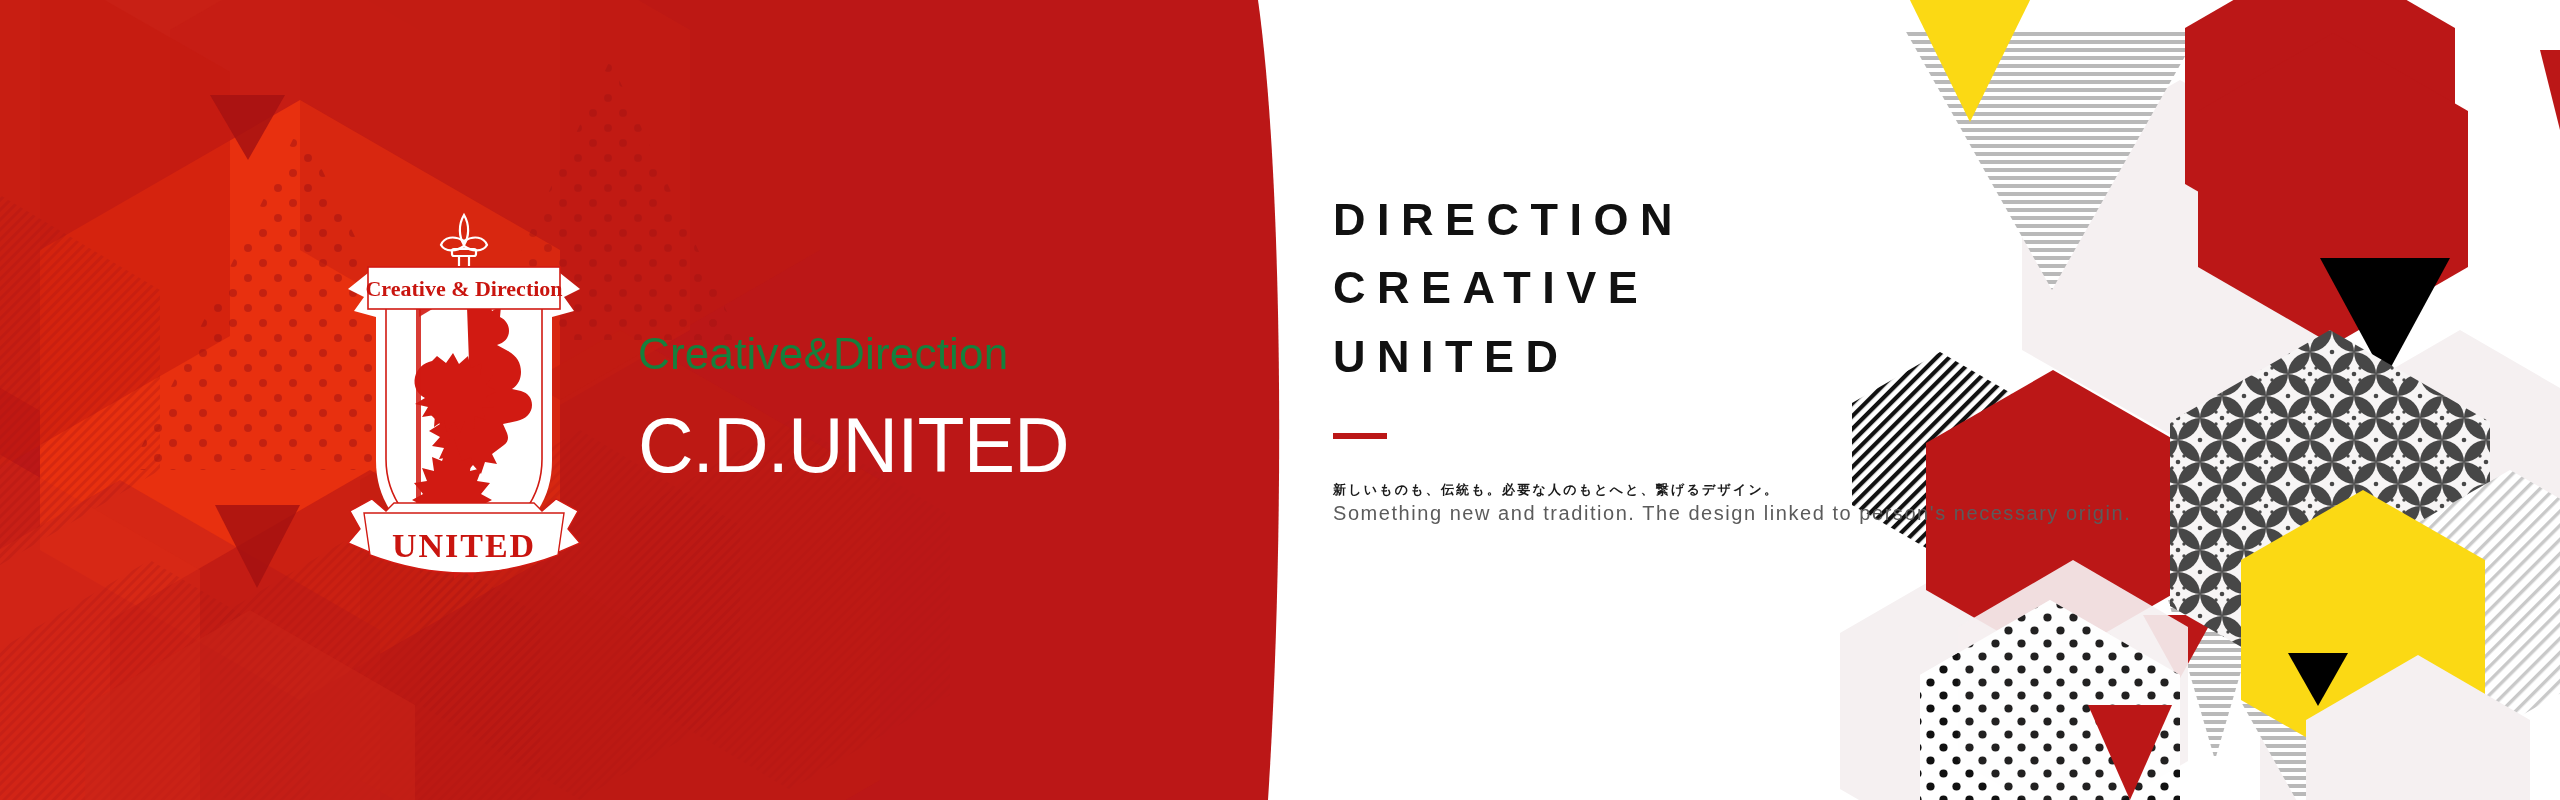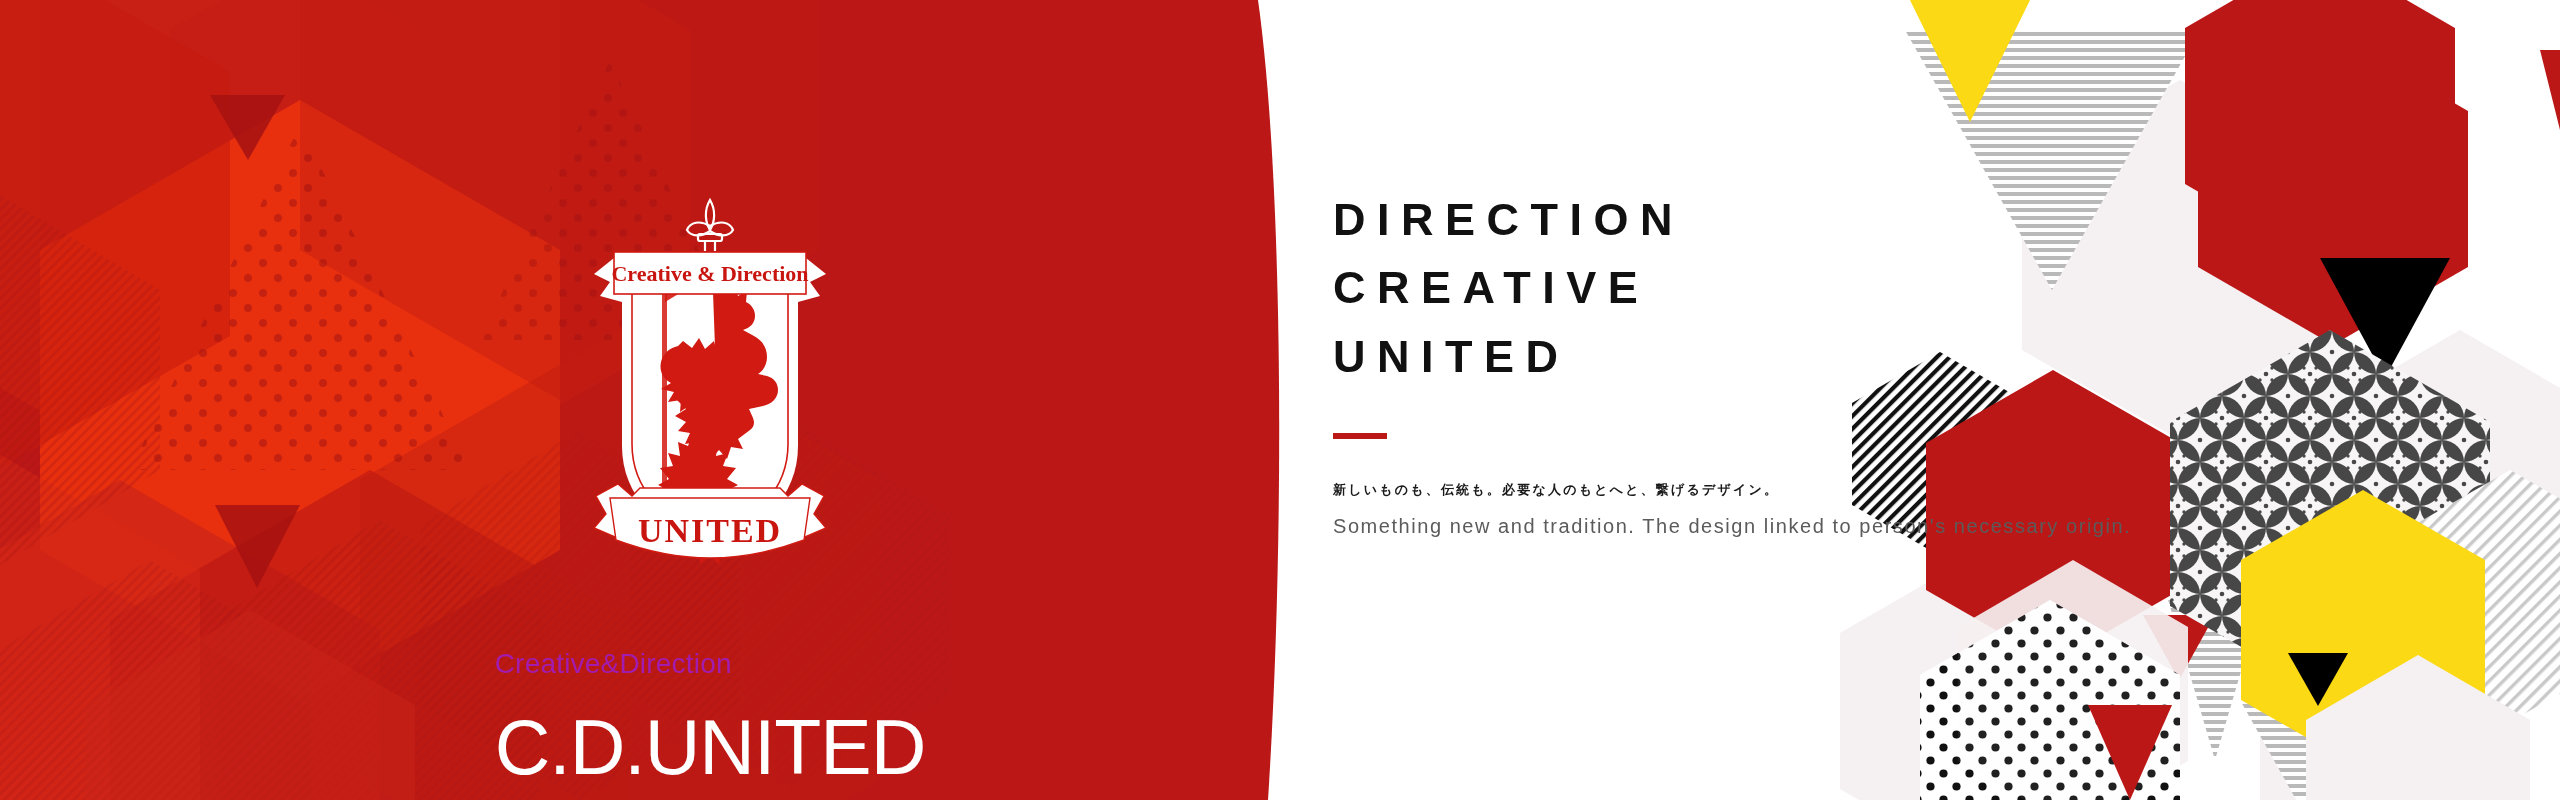--- a/index.html
+++ b/index.html
@@ -11,30 +11,30 @@
   }
   #stage { position:absolute; inset:0; width:2560px; height:800px; overflow:hidden; background:#ffffff; }
   .layer { position:absolute; inset:0; width:2560px; height:800px; }
 
   
   #left-panel { z-index:5; }
 
   
   #logo-block {
     position:absolute;
-    left:320px; top:196px;
+    left:346px; top:196px;
     width:780px; height:410px;
     z-index:30;
-    display:flex; align-items:center; gap:56px;flex-direction:column;
+    display:flex; align-items:center; gap:56px;
   }
   #crest { width:236px; height:380px; flex:none; }
   #wordmark { flex:none; color:#ffffff; padding-top:18px; }
   #wm-sub {
-    font-size:28px; font-weight:300; letter-spacing:.2px;
-    line-height:1; color:#a21caf; white-space:nowrap;
+    font-size:44px; font-weight:300; letter-spacing:.2px;
+    line-height:1; color:#15803d; white-space:nowrap;
   }
   #wm-main {
     font-size:77px; font-weight:300; letter-spacing:-1px;
     line-height:1.12; color:#ffffff; white-space:nowrap; margin-top:26px;
   }
 
   
   #right-content {
     position:absolute; left:1333px; top:186px; z-index:40;
   }
@@ -47,21 +47,20 @@
     margin-top:42px; margin-bottom:42px;
   }
   #tagline-ja {
     font-size:13px; font-weight:700; color:#1a1a1a;
     letter-spacing:2.2px; line-height:1.4; white-space:nowrap;
     font-family:"DejaVu Sans","Liberation Sans",sans-serif;
   }
   #tagline-en {
     font-size:20px; font-weight:400; color:#5b5b5b;
     letter-spacing:1.55px; line-height:1.45; white-space:nowrap;
-    margin-top:13px;
   }
 </style>
 </head>
 <body>
 
 <div id="stage">
 
   <svg class="layer" viewBox="0 0 2560 800" preserveAspectRatio="none" style="z-index:2;">
     <defs>
 

